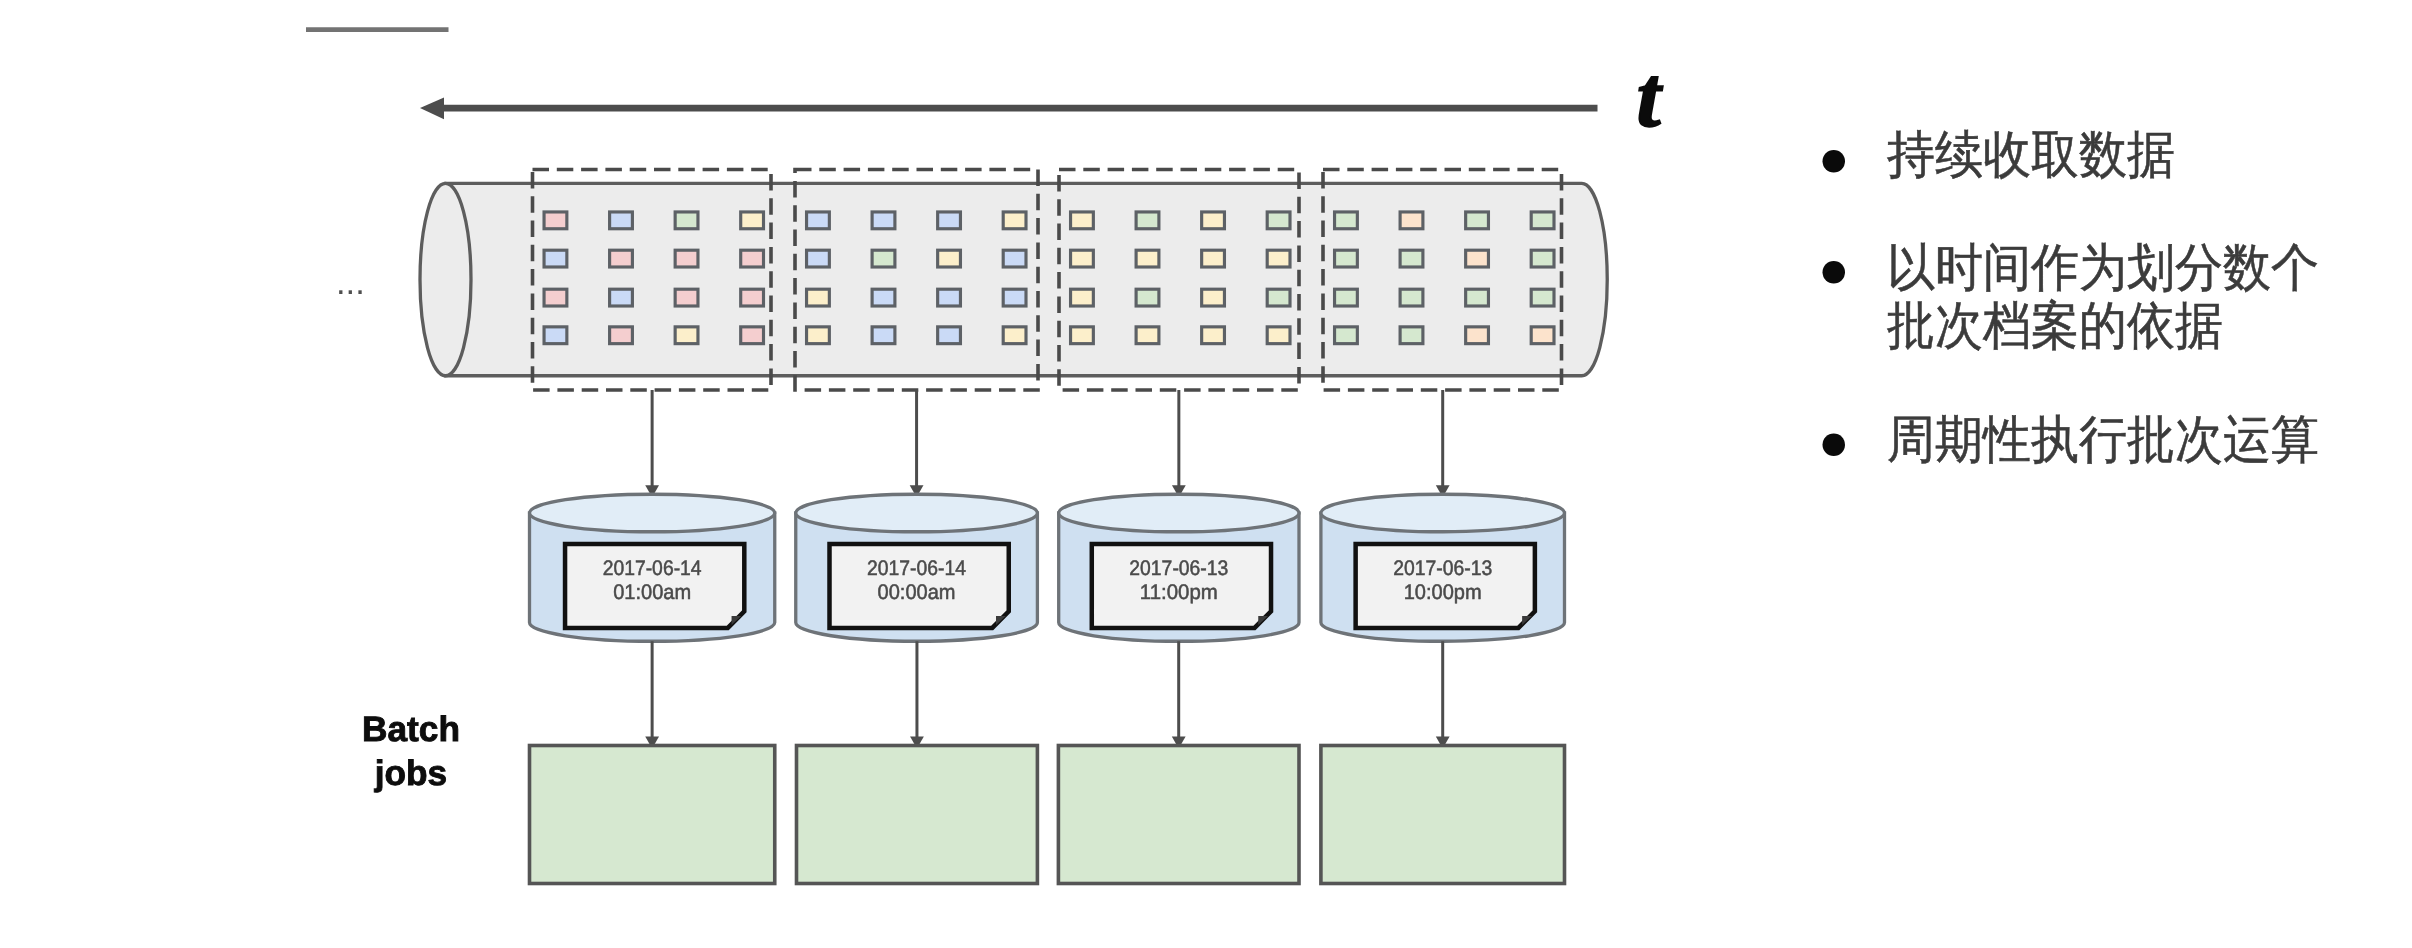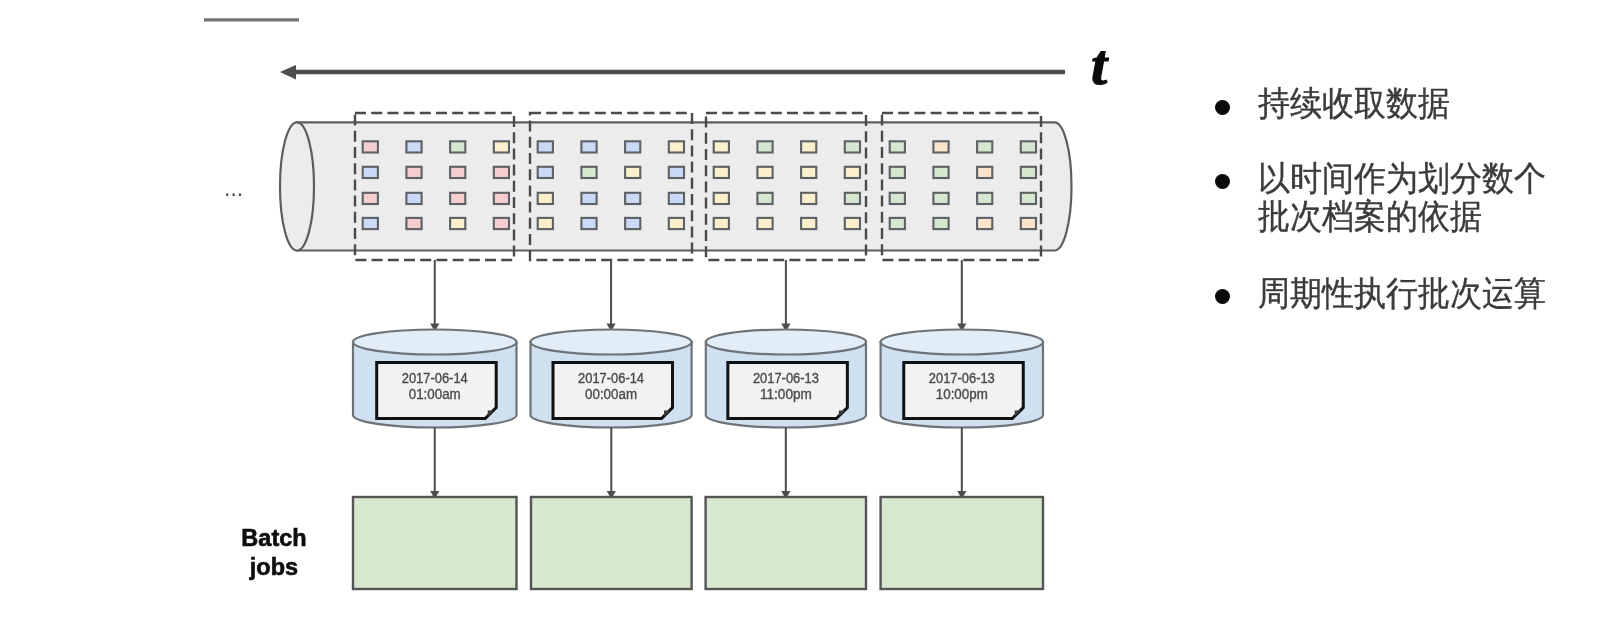--- a/index.html
+++ b/index.html
@@ -16,21 +16,21 @@
               background:#0a0a0a;left:1215px;}
   .bullet-text{position:absolute;left:1258px;width:350px;font-size:32px;
                line-height:35.5px;color:#3b3b3b;transform:scaleY(1.07);
                -webkit-text-stroke:0.35px #3b3b3b;
                transform-origin:0 0;
                font-family:"Liberation Sans",sans-serif;
                white-space:pre-line;}
   #b0 .bullet-dot{top:83.5px;} #b0 .bullet-text{top:68.5px;}
   #b1 .bullet-dot{top:158px;} #b1 .bullet-text{top:143.5px;}
   #b2 .bullet-dot{top:272.5px;} #b2 .bullet-text{top:259px;}
-  .batch-label{position:absolute;left:219px;top:524px;width:110px;
+  .batch-label{position:absolute;left:219px;top:472px;width:110px;
                text-align:center;font-size:23.5px;line-height:29px;
                font-weight:bold;color:#0d0d0d;-webkit-text-stroke:0.6px #0d0d0d;
                font-family:"Liberation Sans",sans-serif;white-space:pre-line;}
   .ellipsis{position:absolute;left:224px;top:177px;font-size:23px;
             color:#4f4f4f;font-family:"Liberation Sans",sans-serif;
             letter-spacing:0px;line-height:23px;}
   .tlabel{position:absolute;left:1091px;top:36px;font-size:58px;
           font-weight:bold;font-style:italic;color:#0b0b0b;
           font-family:"Liberation Serif",serif;line-height:58px;
           -webkit-text-stroke:1.2px #0b0b0b;}

